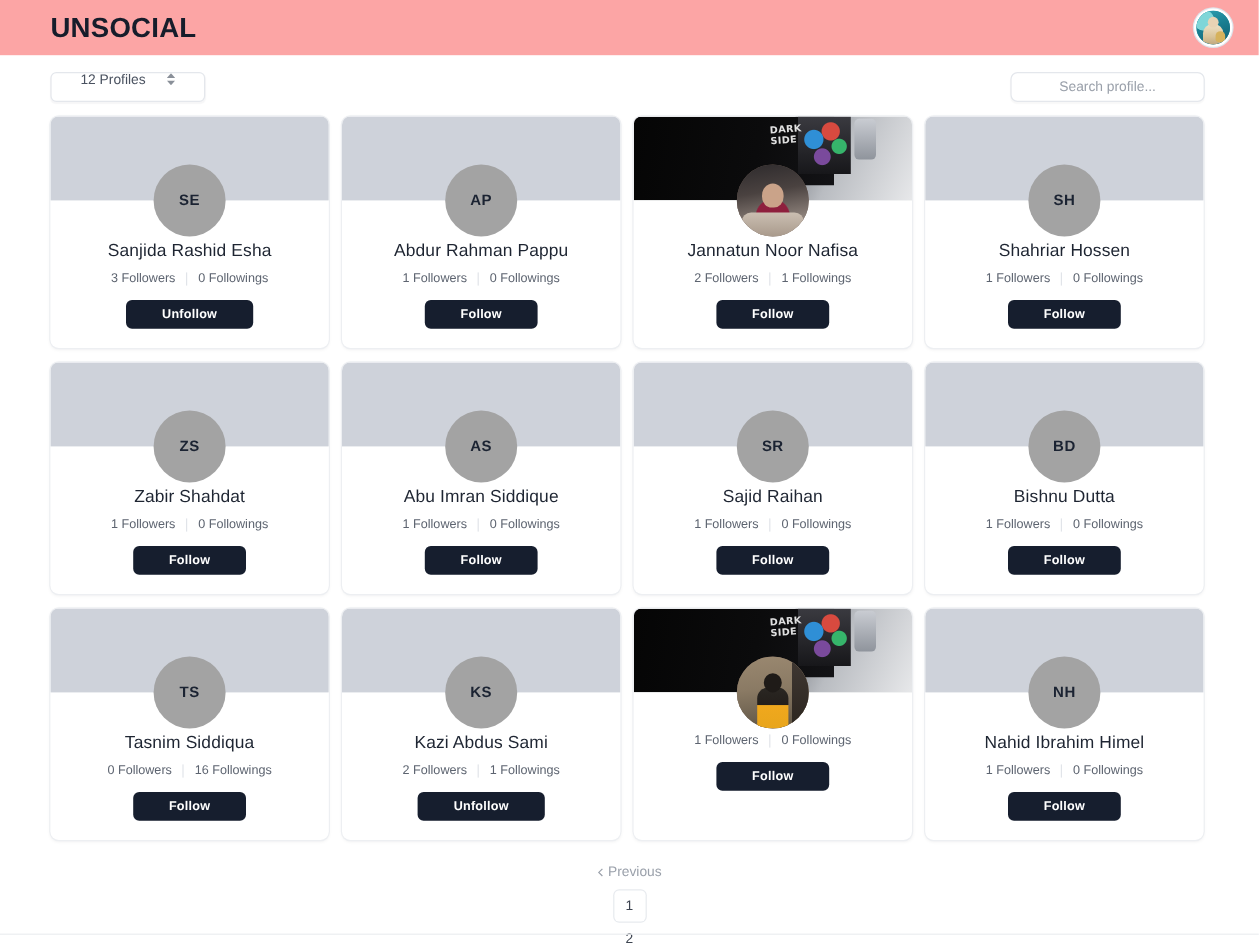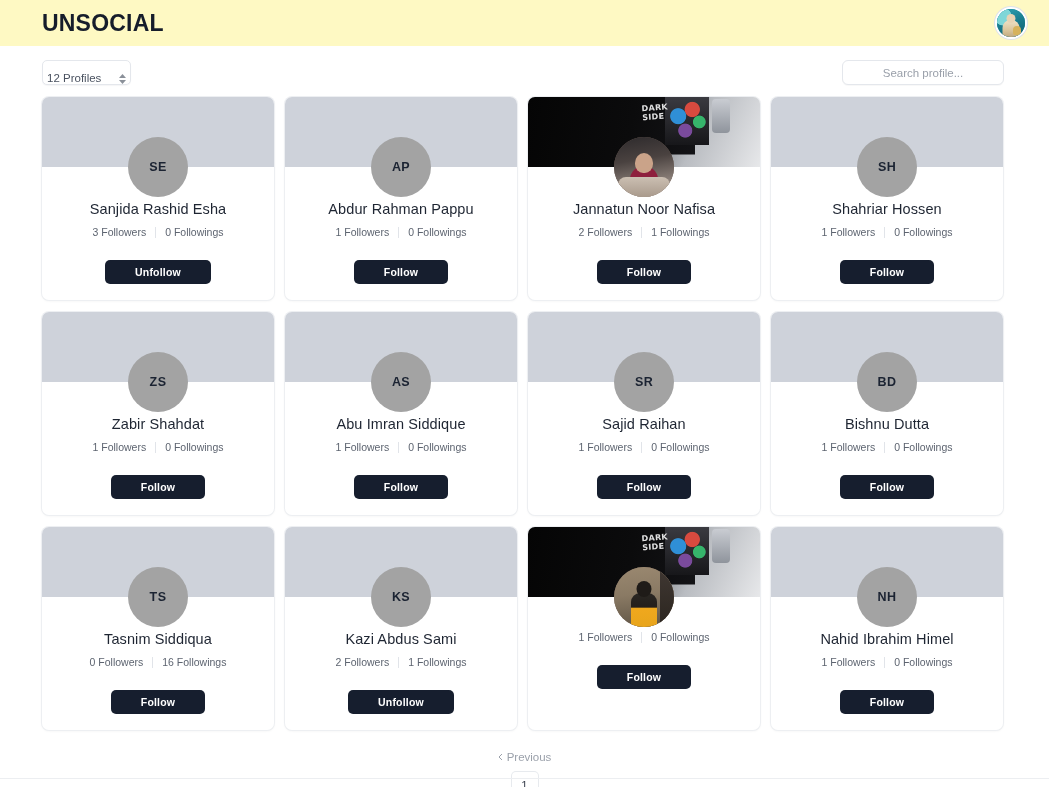--- a/index.html
+++ b/index.html
@@ -17,21 +17,21 @@
     -webkit-font-smoothing: antialiased;
   }
 
   
   .topbar {
     height: 46px;
     display: flex;
     align-items: center;
     justify-content: space-between;
     padding: 0 22px 0 42px;
-    background: #fef9c3;
+    background: #fca5a5;
   }
   .brand {
     font-size: 23px;
     font-weight: 700;
     letter-spacing: 0.2px;
     color: #161d2b;
   }
   .user-avatar {
     width: 32px;
     height: 32px;
@@ -75,24 +75,24 @@
 
   
   .toolbar {
     display: flex;
     align-items: center;
     justify-content: space-between;
     padding: 14px 45px 12px 42px;
   }
   .profiles-select {
     display: inline-flex;
-    align-items: flex-end;
+    align-items: flex-start;
     gap: 18px;
     height: 25px;
-    padding: 0 4px;
+    padding: 0 24px;
     font-size: 11.5px;
     color: #4a5260;
     background: #ffffff;
     border: 1px solid #e4e7ec;
     border-radius: 5px;
     box-shadow: 0 1px 1px rgba(16,24,40,.04);
     cursor: pointer;
     white-space: nowrap;
   }
   .stepper-icon {
@@ -313,21 +313,20 @@
     padding: 0 30px;
     font-family: "Liberation Sans", sans-serif;
     font-size: 10.5px;
     font-weight: 700;
     color: #ffffff;
     background: #161e2e;
     border: none;
     border-radius: 5px;
     cursor: pointer;
     letter-spacing: .2px;
-    margin-top: 10px;
   }
 
   
   .pagination {
     display: flex;
     align-items: center;
     justify-content: flex-start;
     gap: 2px;
     padding-top: 14px;
     flex-direction: column;

